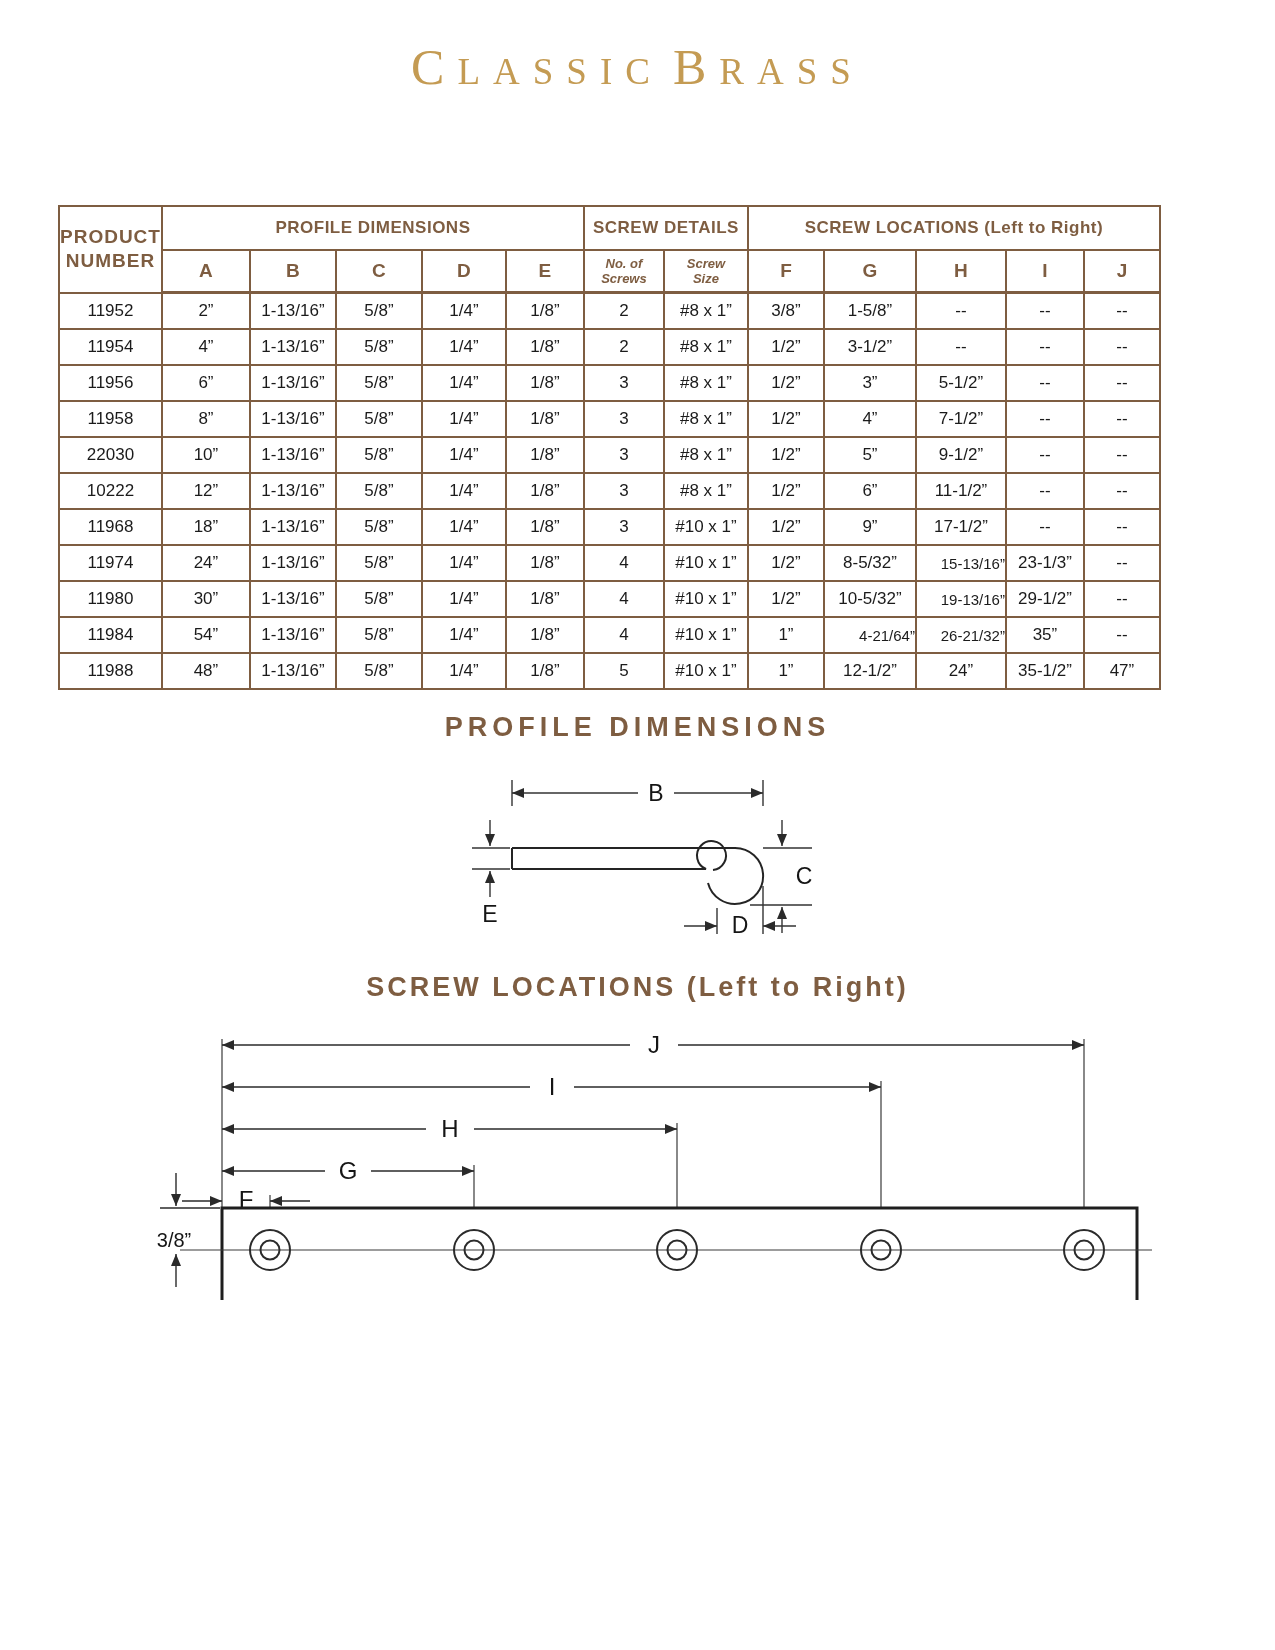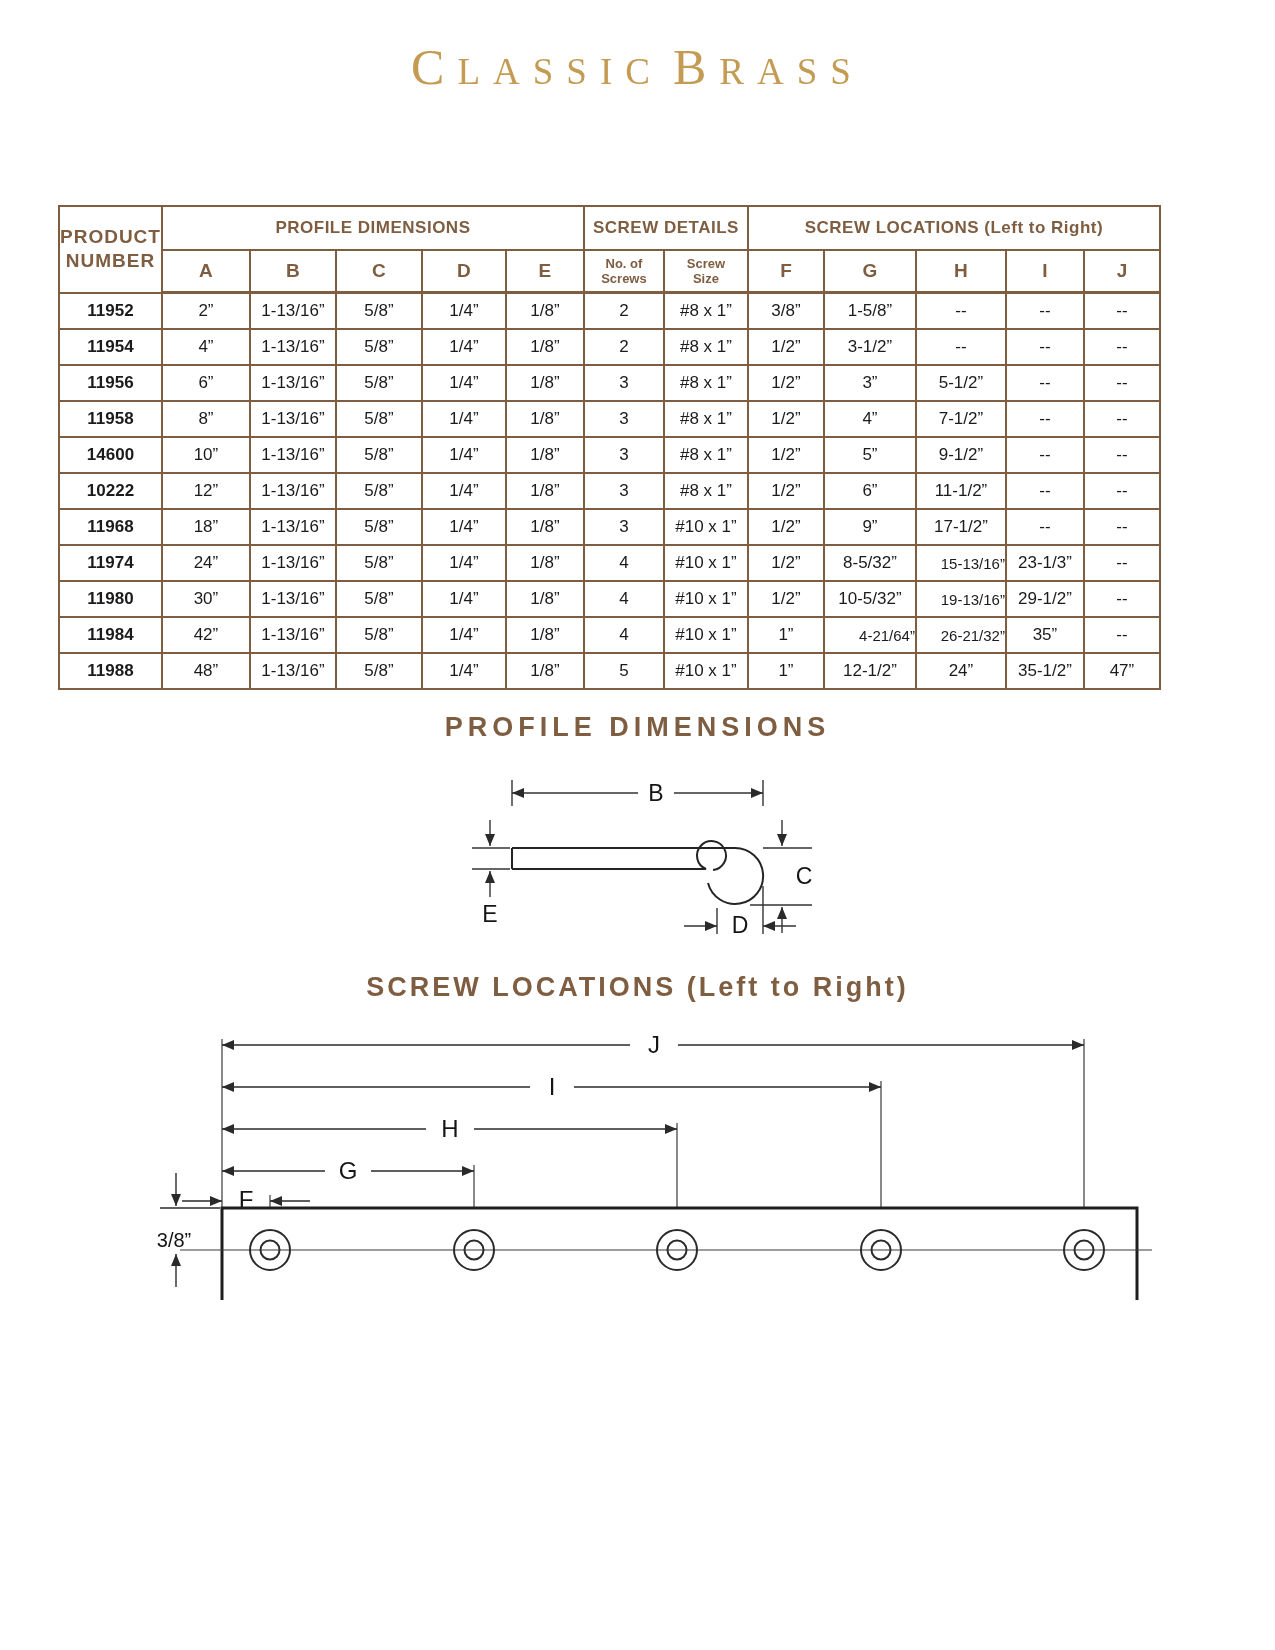--- a/index.html
+++ b/index.html
@@ -12,26 +12,26 @@
   .brand .cap{font-size:50px;}
   .brand .rest{font-size:37px;}
   .brand .wordgap{display:inline-block;width:10px;}
 
   
   table.spec{position:absolute;left:58px;top:205px;border-collapse:collapse;table-layout:fixed;}
   table.spec th, table.spec td{border:2px solid #7E5D41;text-align:center;vertical-align:middle;padding:0;}
   table.spec th{color:#7E5D41;font-weight:bold;}
   th.group{font-size:17px;height:42px;letter-spacing:.5px;}
   th.colletter{font-size:19px;height:40px;}
-  th.twoline{font-size:13px;line-height:15px;font-weight:bold;}
+  th.twoline{font-size:13px;line-height:15px;font-weight:bold;font-style:italic;}
   th.prodhead{border:none;border-bottom:3px solid #7E5D41;font-size:19px;line-height:24px;
               letter-spacing:1px;font-weight:normal;color:#7E5D41;}
   table.spec thead tr.sub th{border-bottom:3px solid #7E5D41;}
   table.spec td{font-size:17px;height:34px;color:#1b1b1b;}
-  table.spec td.prod{font-weight:bold;}
+  table.spec td.prod{font-weight:normal;}
   table.spec td.small{font-size:15px;text-align:right;}
 
   
   .secheading{position:absolute;left:0;width:100%;text-align:center;color:#7E5D41;
               font-size:27px;font-weight:bold;letter-spacing:5px;}
   .secheading.profile{top:712px;}
   .secheading.screw{top:972px;letter-spacing:3px;}
 
   
   .dsvg{position:absolute;}
@@ -152,21 +152,21 @@
           <td>1/8”</td>
           <td>3</td>
           <td>#8 x 1”</td>
           <td>1/2”</td>
           <td>4”</td>
           <td>7-1/2”</td>
           <td>--</td>
           <td>--</td>
         </tr>
         <tr>
-          <td class="prod">14600</td>
+          <td class="prod">22030</td>
           <td>10”</td>
           <td>1-13/16”</td>
           <td>5/8”</td>
           <td>1/4”</td>
           <td>1/8”</td>
           <td>3</td>
           <td>#8 x 1”</td>
           <td>1/2”</td>
           <td>5”</td>
           <td>9-1/2”</td>
@@ -228,21 +228,21 @@
           <td>4</td>
           <td>#10 x 1”</td>
           <td>1/2”</td>
           <td>10-5/32”</td>
           <td class="small">19-13/16”</td>
           <td>29-1/2”</td>
           <td>--</td>
         </tr>
         <tr>
           <td class="prod">11984</td>
-          <td>42”</td>
+          <td>54”</td>
           <td>1-13/16”</td>
           <td>5/8”</td>
           <td>1/4”</td>
           <td>1/8”</td>
           <td>4</td>
           <td>#10 x 1”</td>
           <td>1”</td>
           <td class="small">4-21/64”</td>
           <td class="small">26-21/32”</td>
           <td>35”</td>

